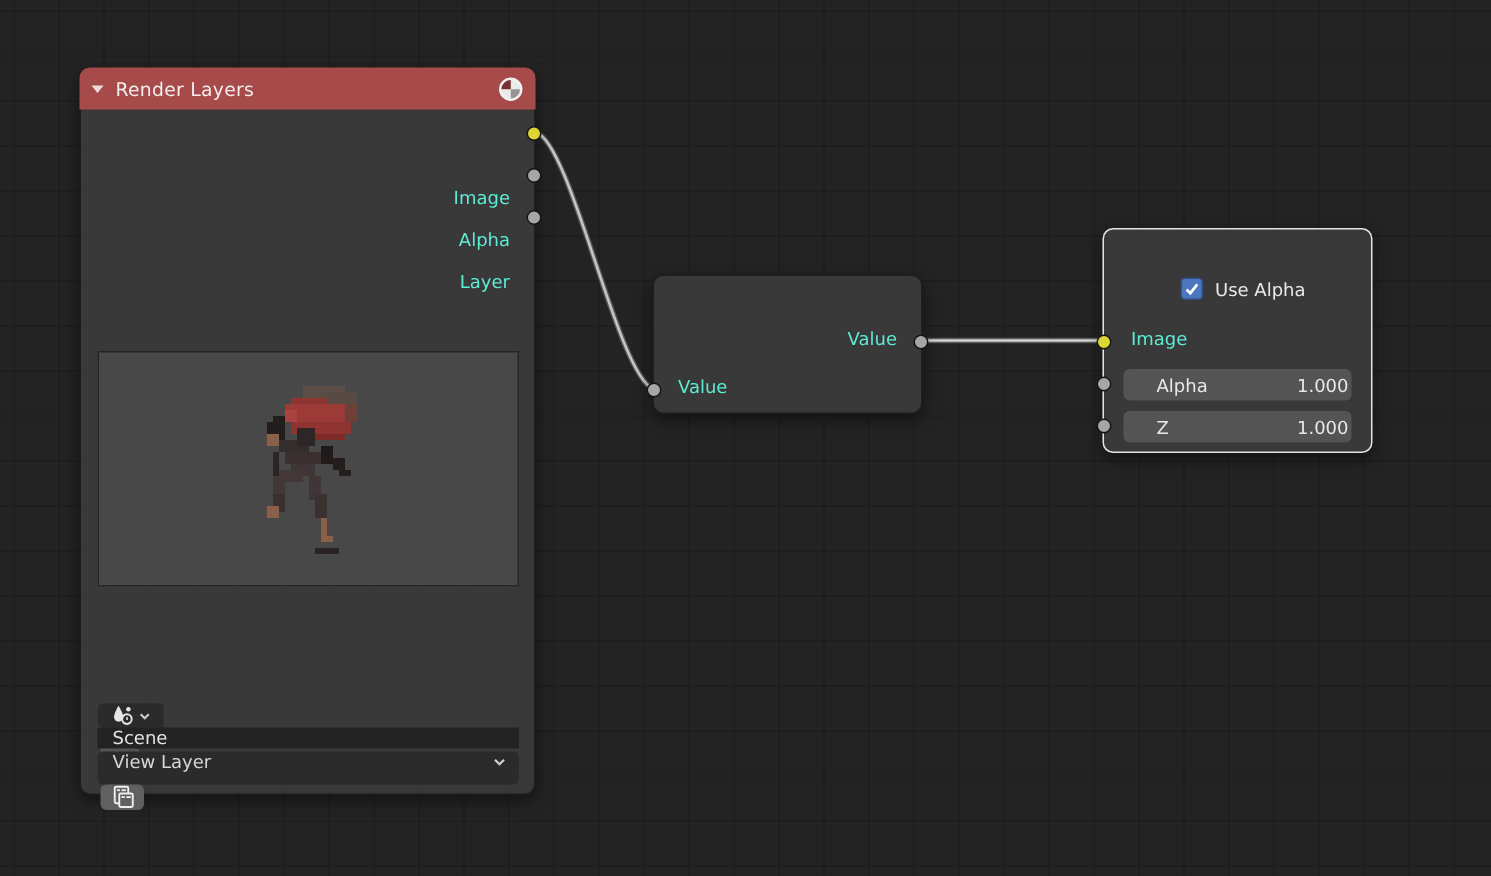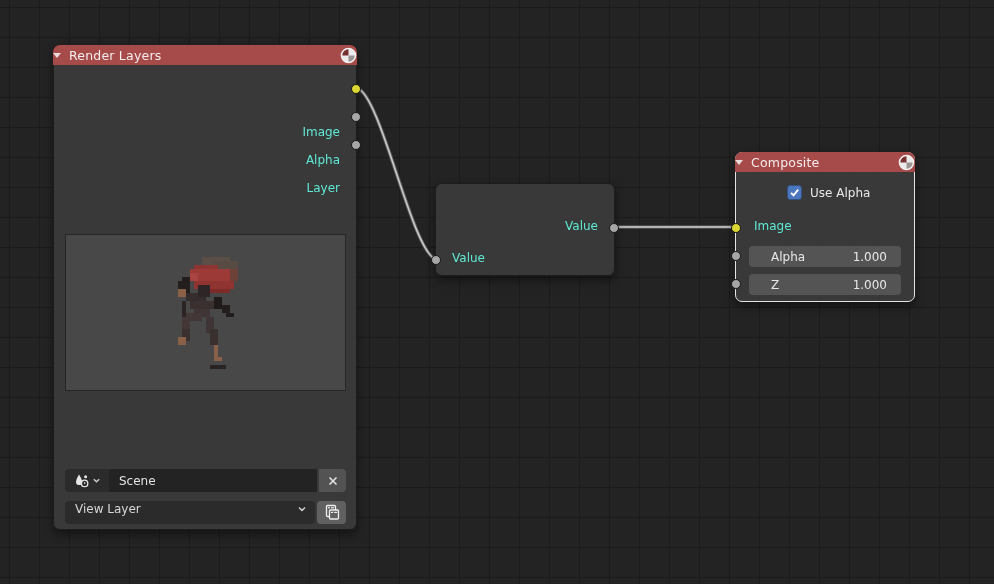--- a/index.html
+++ b/index.html
@@ -19,23 +19,23 @@
 
   .node {
     position:absolute; border-radius:7px;
     background:rgba(58,58,58,0.94);
     border:1px solid #1d1d1d;
     box-shadow:0 4px 10px rgba(0,0,0,0.45);
   }
   .node.selected { border:1px solid #e4e4e4; }
 
   .node-header {
-    position:absolute; left:-1px; top:-1px; right:-1px; height:20px;
+    position:absolute; left:-1px; top:-1px; right:-1px; height:28px;
     border-radius:7px 7px 0 0; display:flex; align-items:center;
-    padding:0 0; gap:8px;
+    padding:0 8px; gap:8px;
   }
   .hdr-red    { background:#a64a4a; }
   .hdr-purple { background:#8064c4; }
   .node-title { font-size:12.5px; color:#f3eded; letter-spacing:0.2px; }
   .collapse-tri {
     width:0; height:0; border-left:4.5px solid transparent;
     border-right:4.5px solid transparent; border-top:5.5px solid #ecdcdc;
   }
   .hdr-spacer { flex:1; }
 
@@ -50,21 +50,21 @@
 
   
   #node-render-layers { left:53px; top:45px; width:304px; height:485px; }
 
   .preview-box {
     position:absolute; left:11px; top:188px; width:281px; height:157px;
     background:#484848; border:1px solid #262626;
   }
   .preview-box svg { position:absolute; left:100px; top:22px; }
 
-  .field-row { position:absolute; left:11px; width:281px; height:23px; display:flex; }
+  .field-row { position:absolute; left:11px; width:281px; height:23px; display:flex;flex-direction:column; }
   .scene-row { top:423px; }
   .vl-row    { top:455px; }
 
   .scene-iconbtn {
     width:44px; background:#2b2b2b; border-radius:4px 0 0 4px;
     display:flex; align-items:center; justify-content:center; gap:2px;
   }
   .scene-text {
     flex:1; background:#232323; border-radius:0; display:flex; align-items:center;
     padding-left:10px; font-size:12px; color:#e3e3e3;
@@ -94,21 +94,21 @@
     width:15px; height:15px; border-radius:3px; background:#4a77bd;
     border:1px solid #33507e; display:flex; align-items:center; justify-content:center;
   }
   .checkbox-label { font-size:12px; color:#e9e9e9; }
 
   .num-field {
     position:absolute; left:13px; width:152px; height:21px; background:#545454;
     border-radius:4px; display:flex; align-items:center; font-size:12px; color:#e8e8e8;
   }
   .num-field .nf-label { margin-left:22px; }
-  .num-field .nf-value { margin-left:auto; margin-right:14px; }
+  .num-field .nf-value { margin-left:auto; margin-right:2px; }
 </style>
 </head>
 <body>
 
 <div class="canvas">
 
   <svg class="wires" viewBox="0 0 994 584">
     <path d="M357,88 C381,95 411,248 435,259" fill="none" stroke="#5a5a5a" stroke-width="3.6"></path>
     <path d="M357,88 C381,95 411,248 435,259" fill="none" stroke="#c6c6c6" stroke-width="1.7"></path>
     <path d="M613,227 L735,227" fill="none" stroke="#5a5a5a" stroke-width="3.6"></path>
@@ -221,31 +221,20 @@
   </div>
 
   <div class="node" id="node-normalize">
     <span class="io-label" style="top:35px; right:16px;">Value</span>
     <span class="sock sock-gray" style="right:-5px; top:39px;"></span>
     <span class="io-label" style="top:67px; left:16px;">Value</span>
     <span class="sock sock-gray" style="left:-5px; top:71px;"></span>
   </div>
 
   <div class="node selected" id="node-composite">
-    <div class="node-header hdr-red">
-      <span class="collapse-tri"></span>
-      <span class="node-title">Composite</span>
-      <span class="hdr-spacer"></span>
-      <svg width="17" height="17" viewBox="0 0 16 16">
-        <circle cx="8" cy="8" r="6.6" fill="#eceaea"></circle>
-        <path d="M8 8 L8 1.4 A6.6 6.6 0 0 0 1.4 8 Z" fill="#77302f"></path>
-        <path d="M8 8 L8 14.6 A6.6 6.6 0 0 0 14.6 8 Z" fill="#9a9494"></path>
-        <circle cx="8" cy="8" r="6.6" fill="none" stroke="#f2f0f0" stroke-width="1.5"></circle>
-      </svg>
-    </div>
 
     <div class="checkbox-row">
       <div class="checkbox">
         <svg width="11" height="11" viewBox="0 0 12 12">
           <polyline points="2.2,6.5 5,9.2 10,2.8" fill="none" stroke="#ffffff" stroke-width="2"></polyline>
         </svg>
       </div>
       <span class="checkbox-label">Use Alpha</span>
     </div>
 

